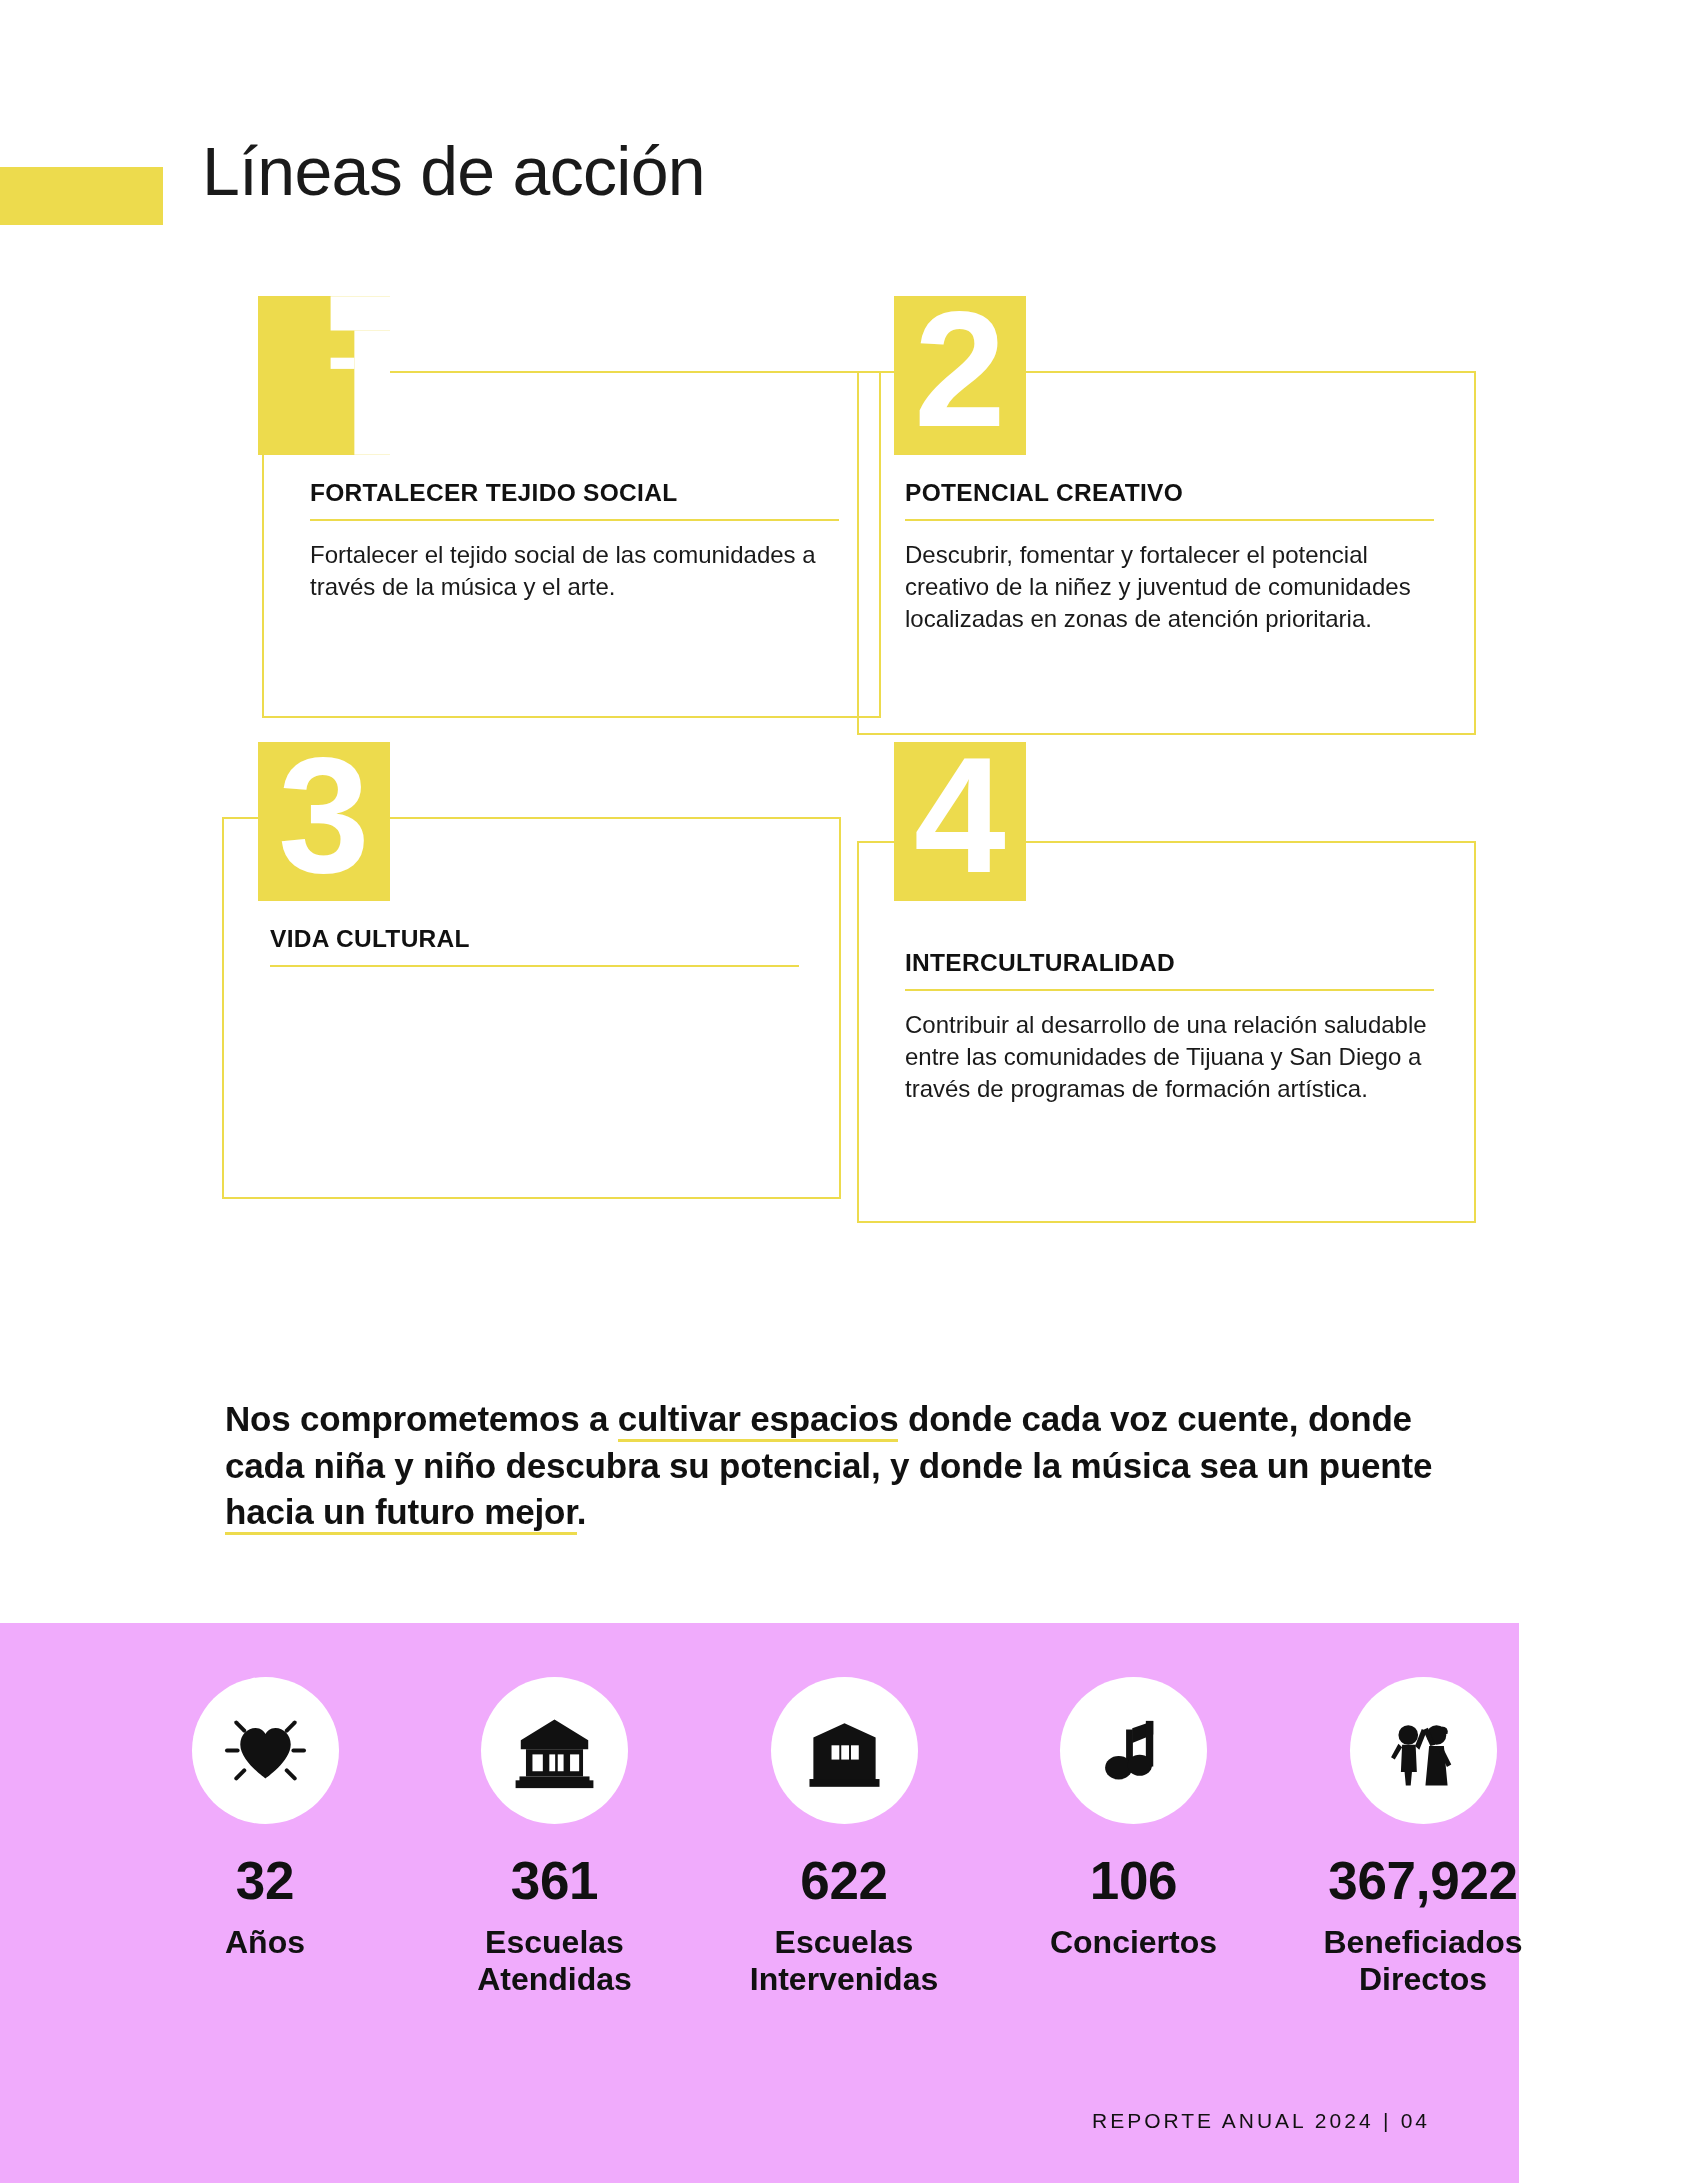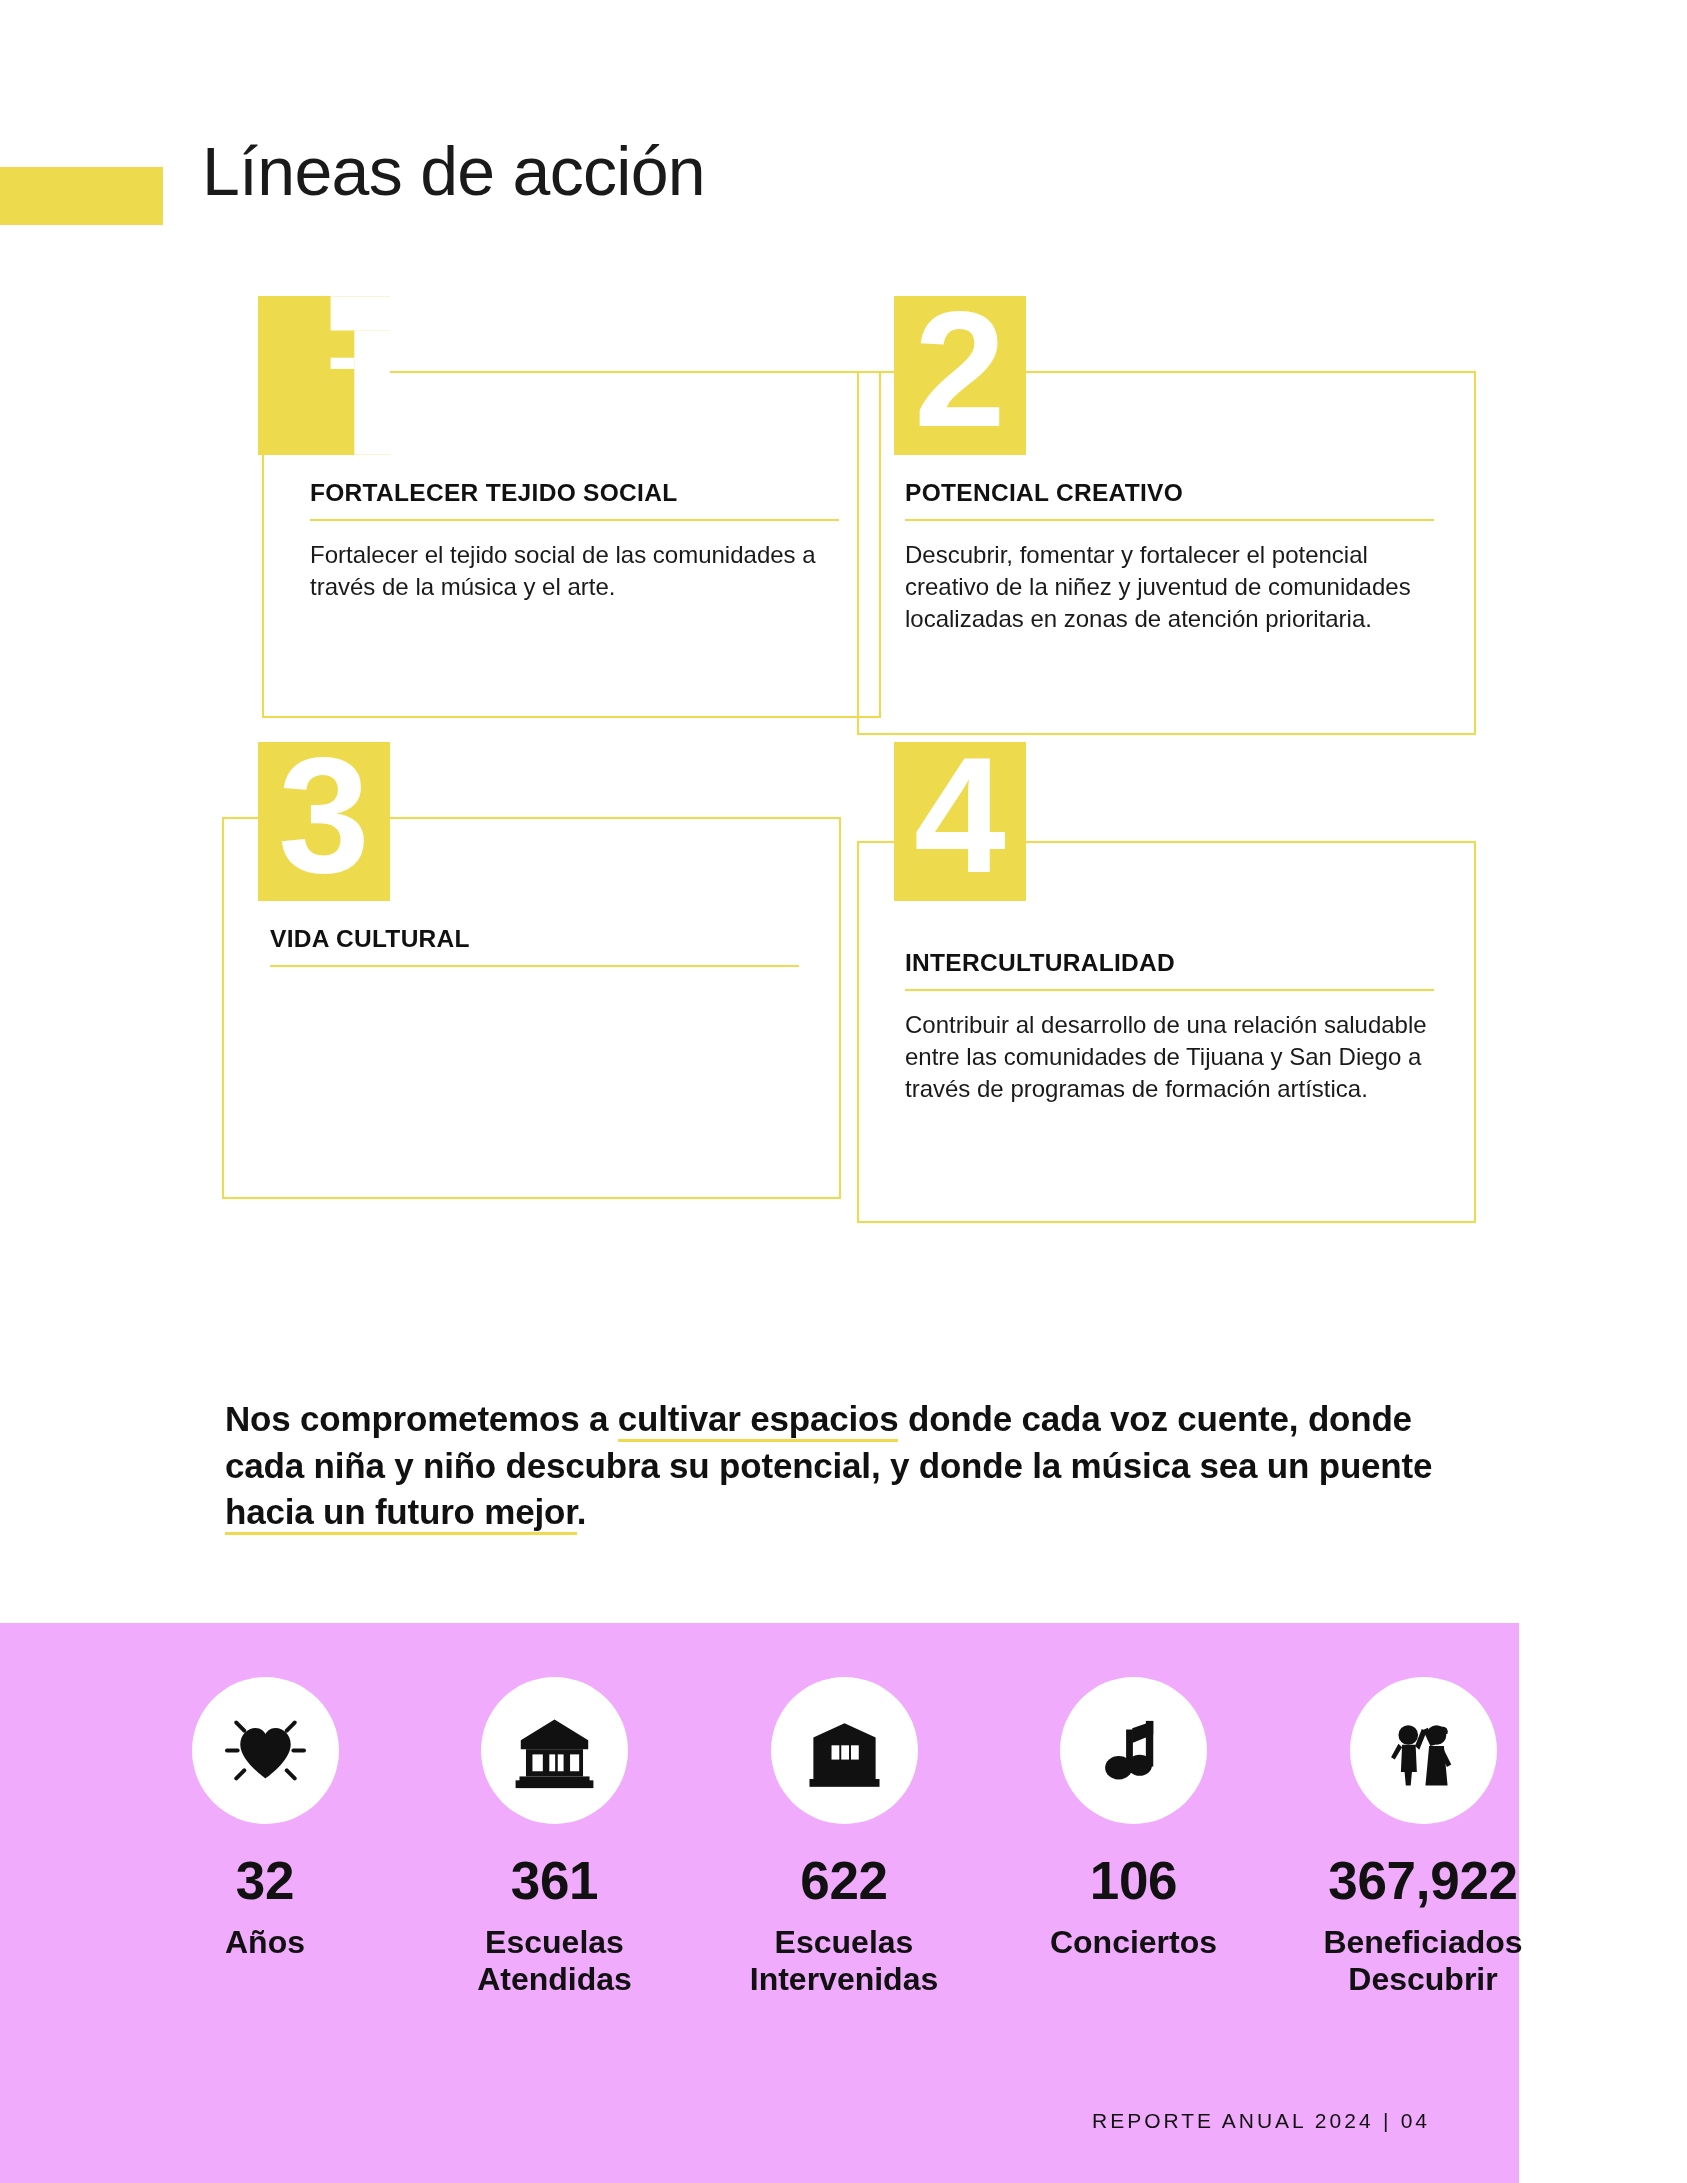--- a/index.html
+++ b/index.html
@@ -337,21 +337,21 @@
 
           <circle cx="92" cy="44" r="16" fill="#111111"></circle>
           <path d="M100 30 Q112 30 110 42 Q106 44 102 38 Z" fill="#111111"></path>
           <path d="M80 62 L104 62 L110 126 L74 126 Z" fill="#111111"></path>
           <path d="M82 62 L70 36 L78 32 L90 60 Z" fill="#111111"></path>
           <path d="M103 66 L116 92 L109 96 L97 72 Z" fill="#111111"></path>
         </svg>
       </div>
       <div class="stat-value">367,922</div>
       <div class="stat-label">Beneficiados
-Descubrir</div>
+Directos</div>
     </div>
 
   </div>
 
   <div class="footer-note">
     <span>REPORTE ANUAL 2024</span><span class="footer-sep">|</span><span>04</span>
   </div>
 </div>
 
 

